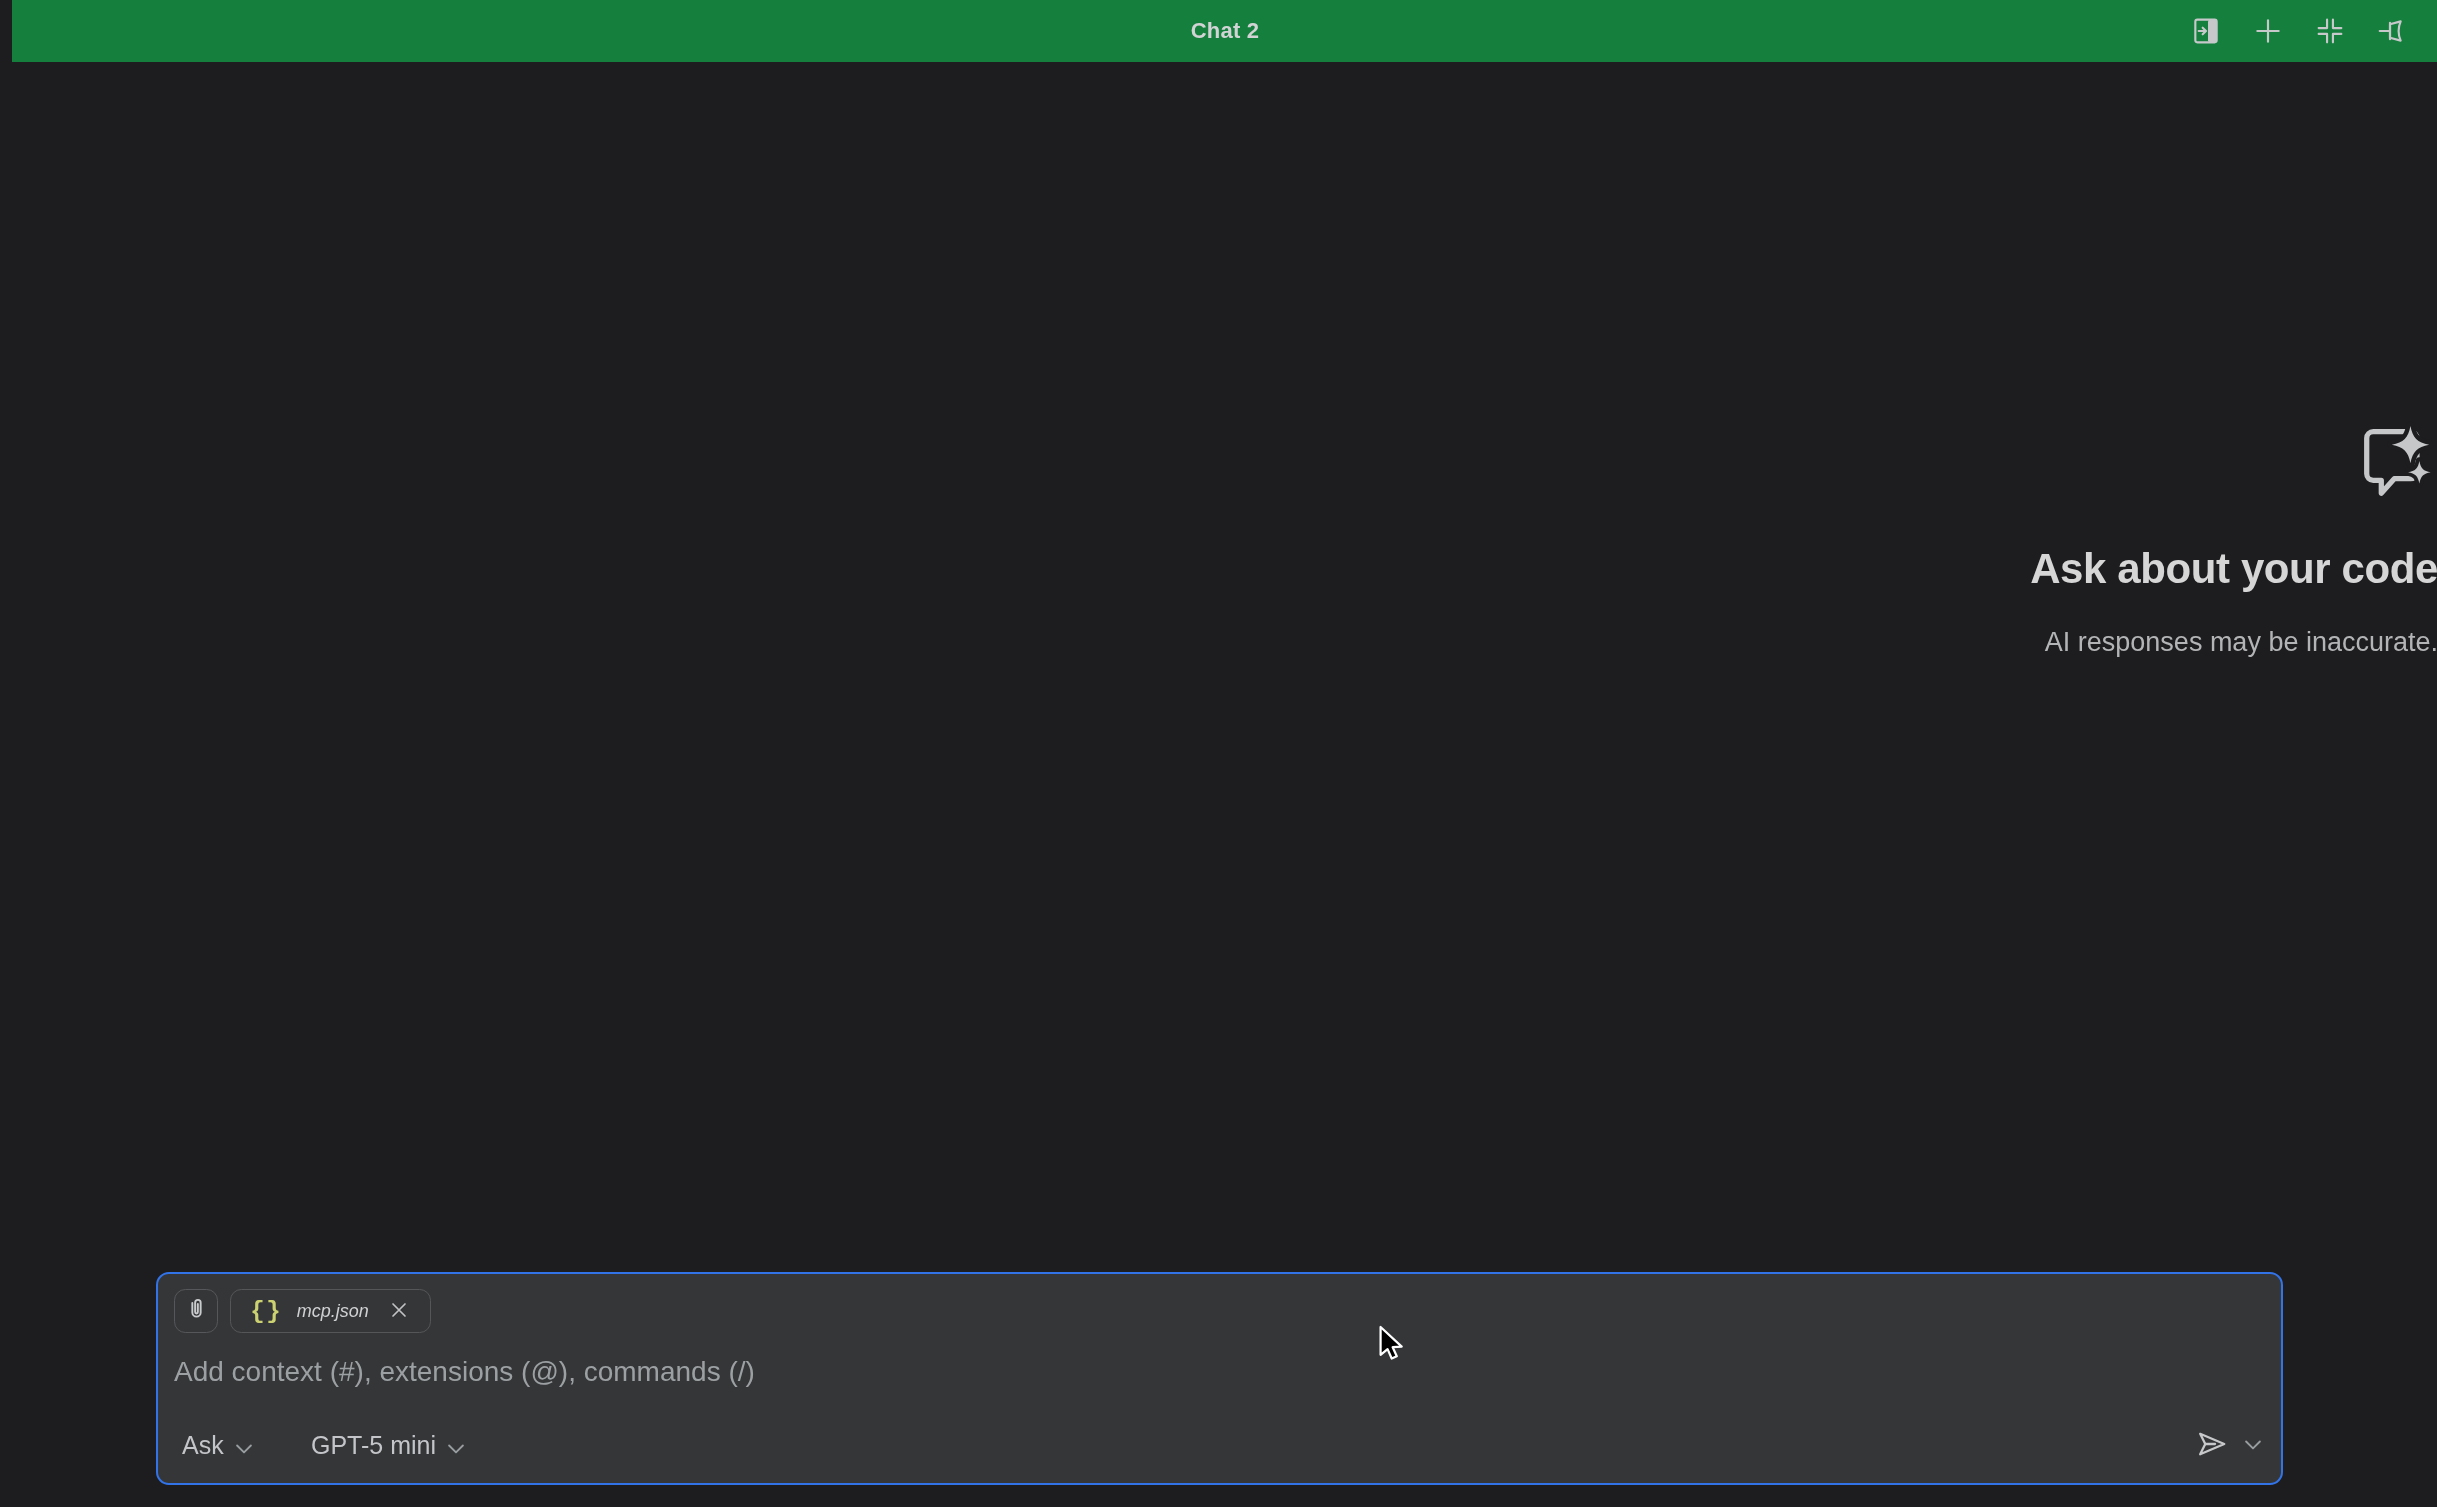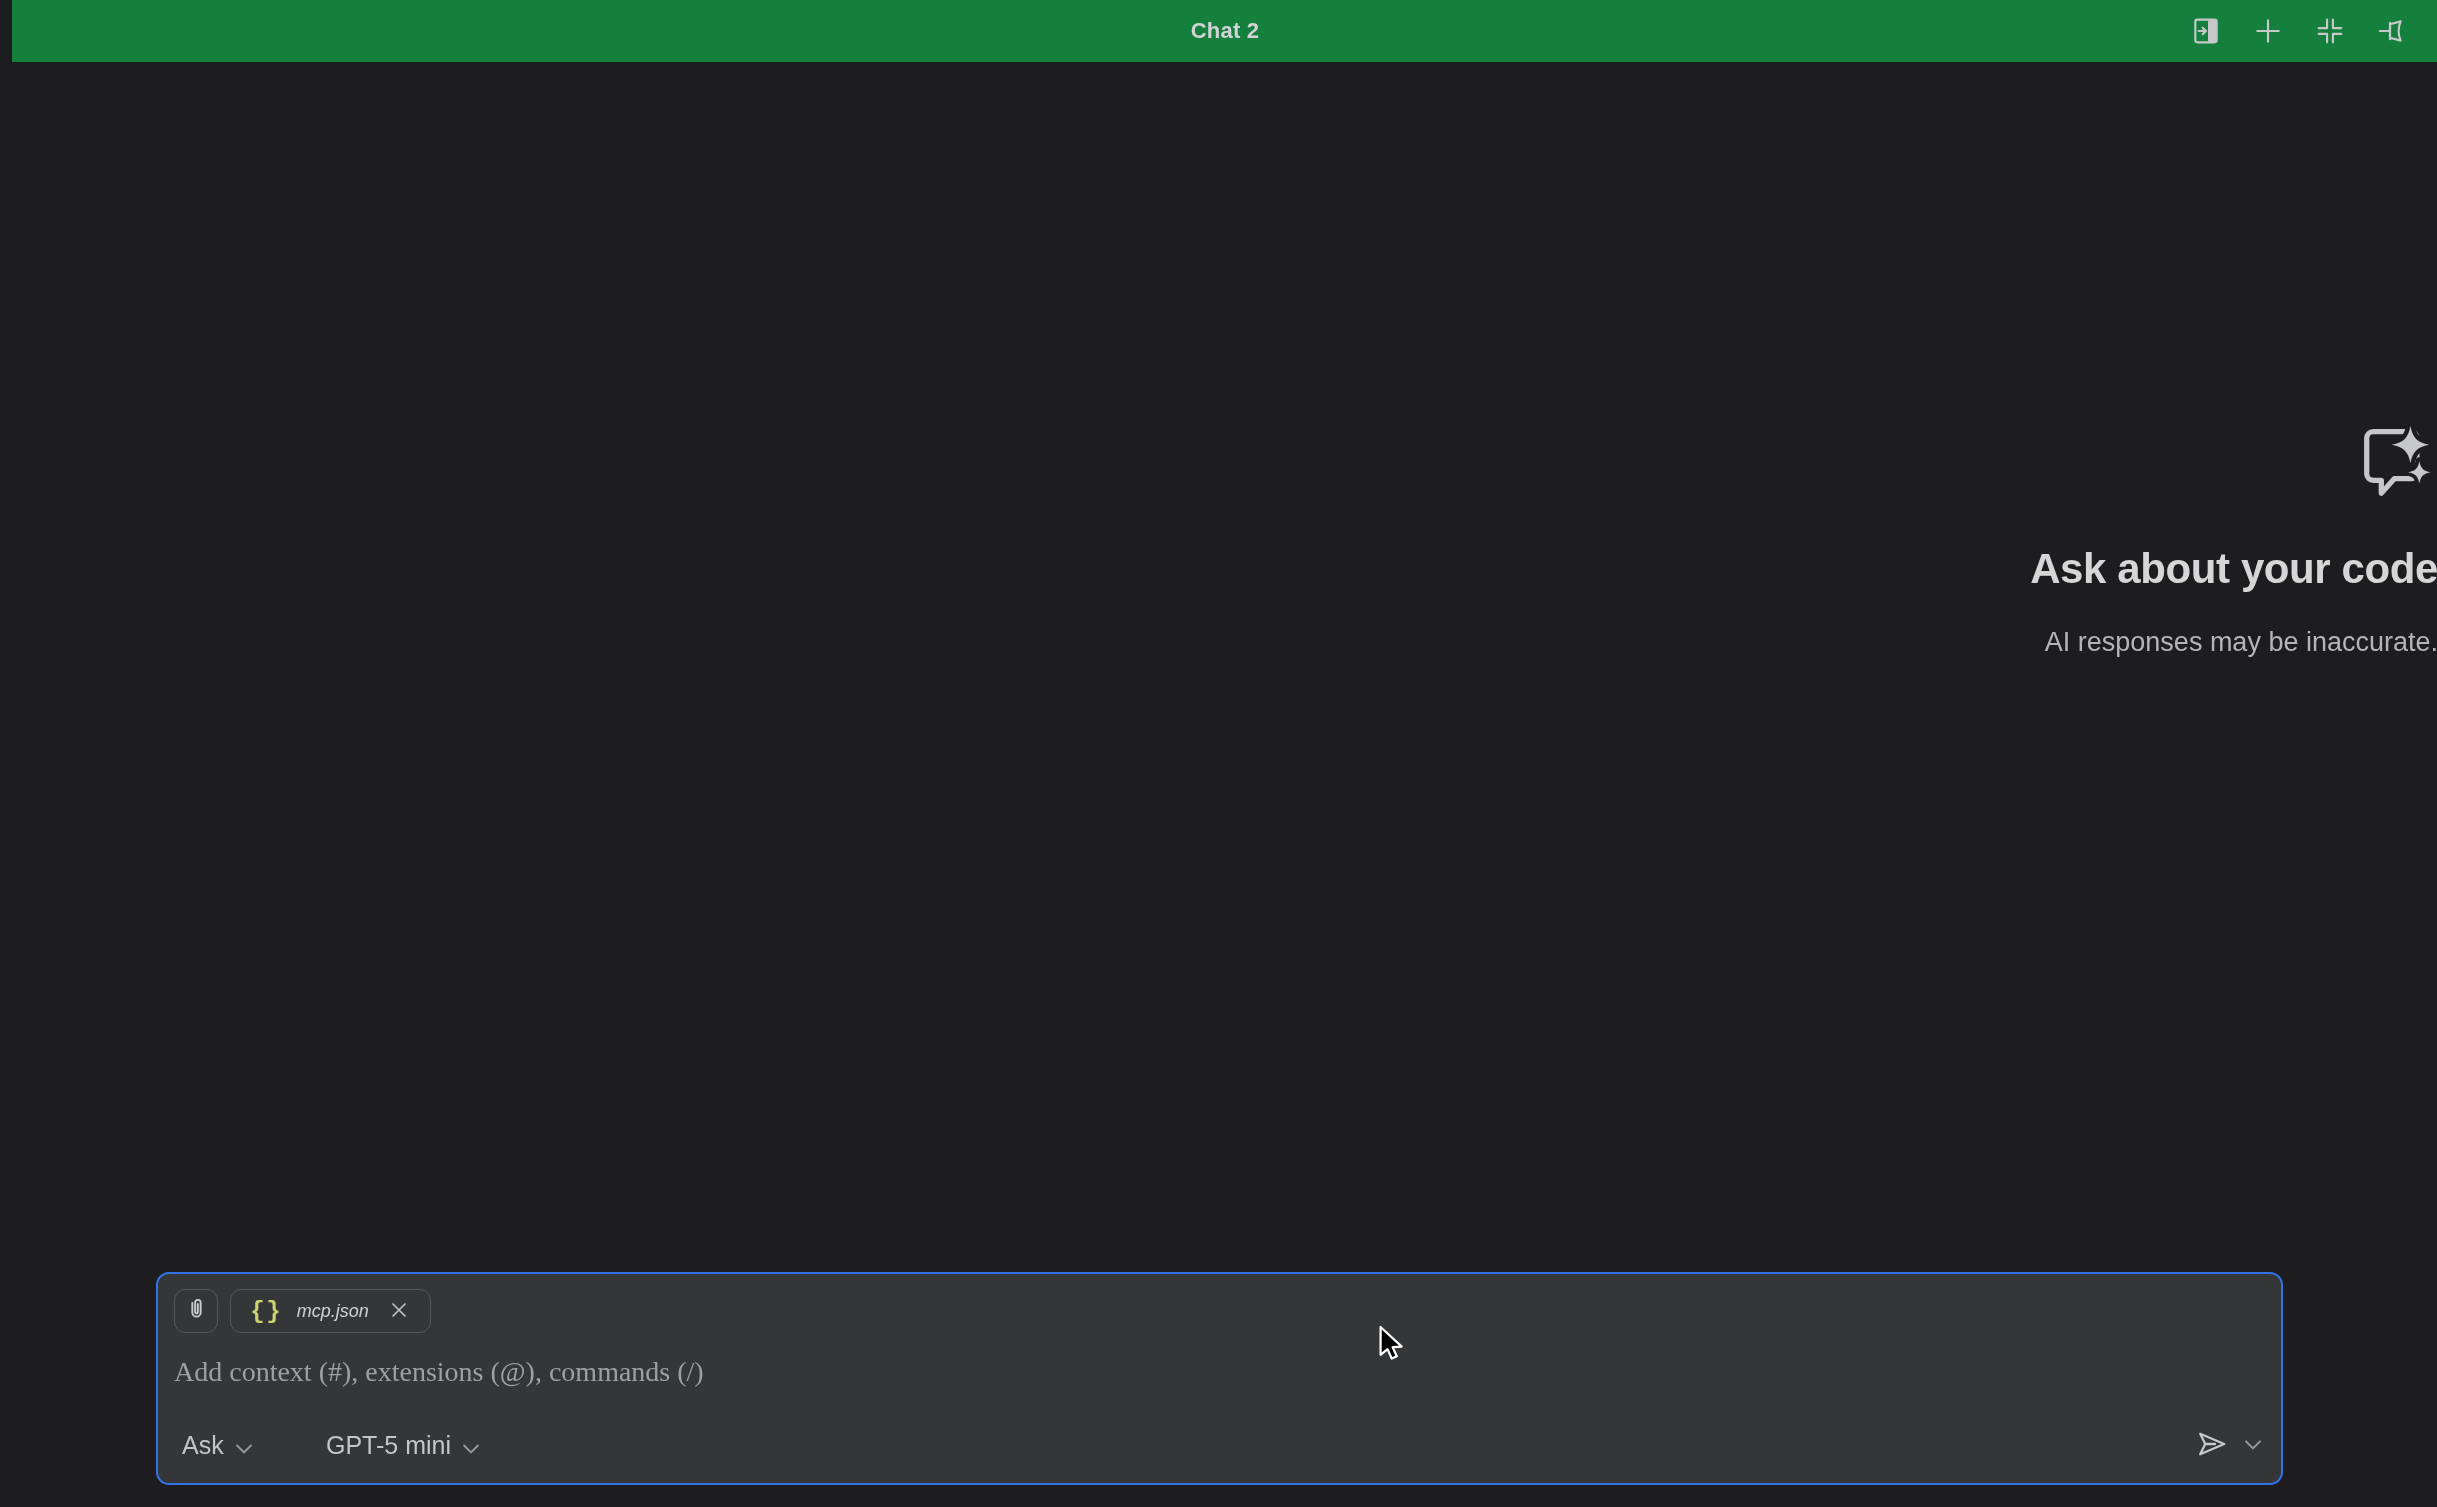--- a/index.html
+++ b/index.html
@@ -112,42 +112,42 @@
   .chip-close {
     background: none; border: none; cursor: default;
     display: flex; align-items: center; justify-content: center;
     padding: 0; margin-left: 3.2px;
   }
   .input-row { margin-top: 19.3px; height: 39px; display: flex; align-items: center; }
   .composer-input {
     width: 1290px;
     background: transparent;
     border: none; outline: none;
-    font-family: Liberation Serif, serif;
+    font-family: Liberation Sans, sans-serif;
     font-size: 28px;
     color: #d0d1d3;
     caret-color: #d0d1d3;
   }
   .composer-input::placeholder { color: #9da0a3; opacity: 1; }
   .controls-row {
     margin-top: 31px;
     display: flex; align-items: center;
     height: 45px;
     justify-content: flex-end;
   }
   .dropdown {
     display: flex; align-items: center; gap: 11.3px;
     background: none; border: none; cursor: default;
     color: #c3c5c8;
     font-family: "Liberation Sans", "DejaVu Sans", sans-serif;
     font-size: 25px;
     font-weight: 500;
     padding: 0 8px;
   }
-  .dropdown + .dropdown { margin-left: 57px; }
+  .dropdown + .dropdown { margin-left: 42px; }
   .controls-spacer { flex: 1; }
   .send-group {
     display: flex; align-items: center; gap: 13px;
     background: none; border: none; cursor: default;
     padding: 0;
   }
 
   
   .mouse-cursor {
     position: absolute;

